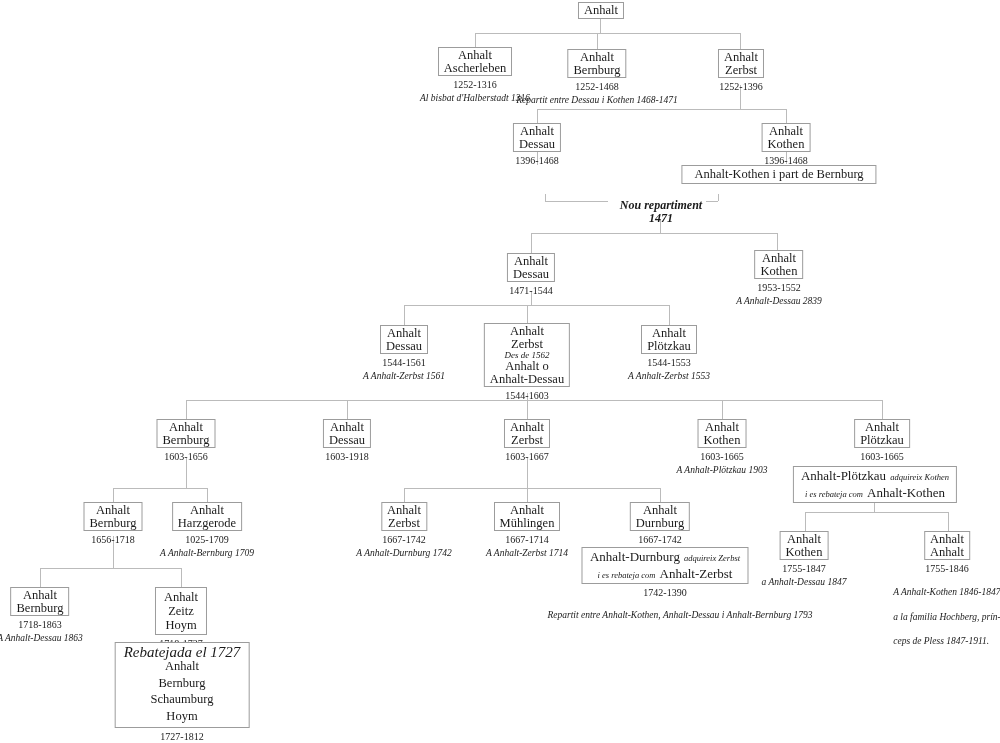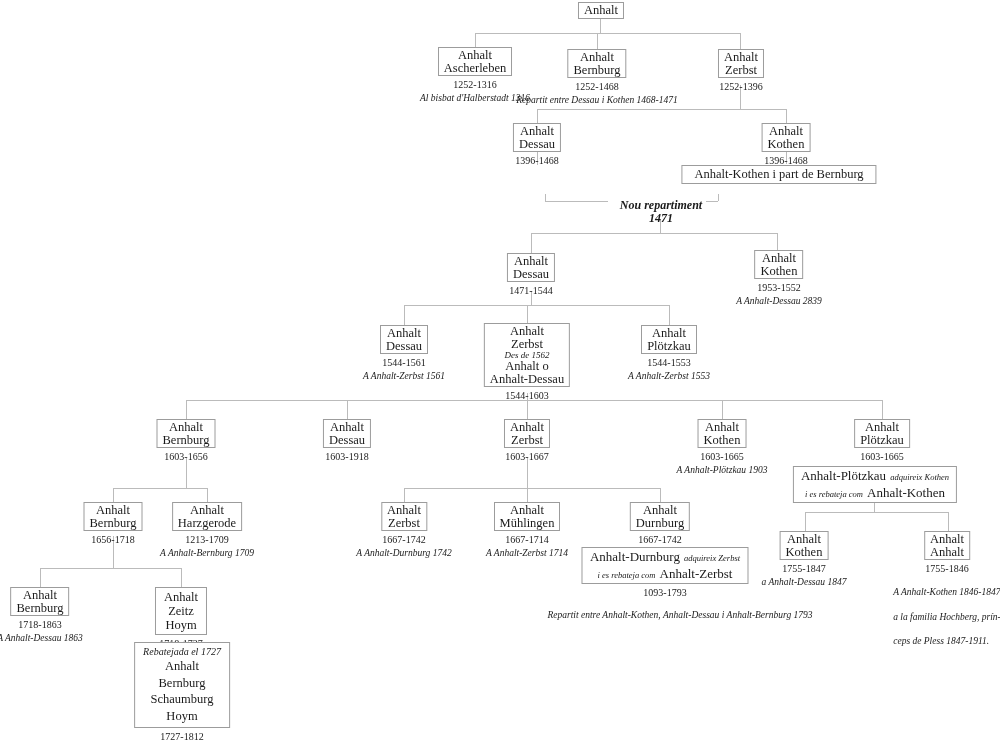--- a/index.html
+++ b/index.html
@@ -238,21 +238,21 @@
       <span class="ln">Bernburg</span>
     </div>
     <div class="dt">1656-1718</div>
   </div>
 
   <div class="node" style="left:207px;top:502px">
     <div class="bx">
       <span class="ln">Anhalt</span>
       <span class="ln">Harzgerode</span>
     </div>
-    <div class="dt">1213-1709</div>
+    <div class="dt">1025-1709</div>
     <div class="nt">A Anhalt-Bernburg 1709</div>
   </div>
 
   <div class="node" style="left:404px;top:502px">
     <div class="bx">
       <span class="ln">Anhalt</span>
       <span class="ln">Zerbst</span>
     </div>
     <div class="dt">1667-1742</div>
     <div class="nt">A Anhalt-Durnburg 1742</div>
@@ -273,21 +273,21 @@
       <span class="ln">Durnburg</span>
     </div>
     <div class="dt">1667-1742</div>
   </div>
 
   <div class="node" style="left:665px;top:547px">
     <div class="bx" style="padding:1px 7px">
       <span class="mx"><span class="bg">Anhalt-Durnburg</span> <span class="si">adquireix Zerbst</span></span>
       <span class="mx"><span class="si">i es rebateja com</span> <span class="bg">Anhalt-Zerbst</span></span>
     </div>
-    <div class="dt">1093-1793</div>
+    <div class="dt">1742-1390</div>
     <div class="nt mt12">Repartit entre Anhalt-Kothen, Anhalt-Dessau i Anhalt-Bernburg 1793</div>
   </div>
 
   <div class="node" style="left:804px;top:531px">
     <div class="bx">
       <span class="ln">Anhalt</span>
       <span class="ln">Kothen</span>
     </div>
     <div class="dt">1755-1847</div>
     <div class="nt">a Anhalt-Dessau 1847</div>
@@ -319,21 +319,21 @@
     <div class="bx" style="padding:2px 8px">
       <span class="ln">Anhalt</span>
       <span class="ln">Zeitz</span>
       <span class="ln">Hoym</span>
     </div>
     <div class="dt">1718-1727</div>
   </div>
 
   <div class="node tall" style="left:182px;top:642px">
     <div class="bx" style="padding:3px 8px">
-      <span class="it9" style="font-size:10px;line-height:12px">Rebatejada el 1727</span>
+      <span class="it9" style="font-size:15px;line-height:12px">Rebatejada el 1727</span>
       <span class="ln">Anhalt</span>
       <span class="ln">Bernburg</span>
       <span class="ln">Schaumburg</span>
       <span class="ln">Hoym</span>
     </div>
     <div class="dt">1727-1812</div>
     
   </div>
 
 </div>

